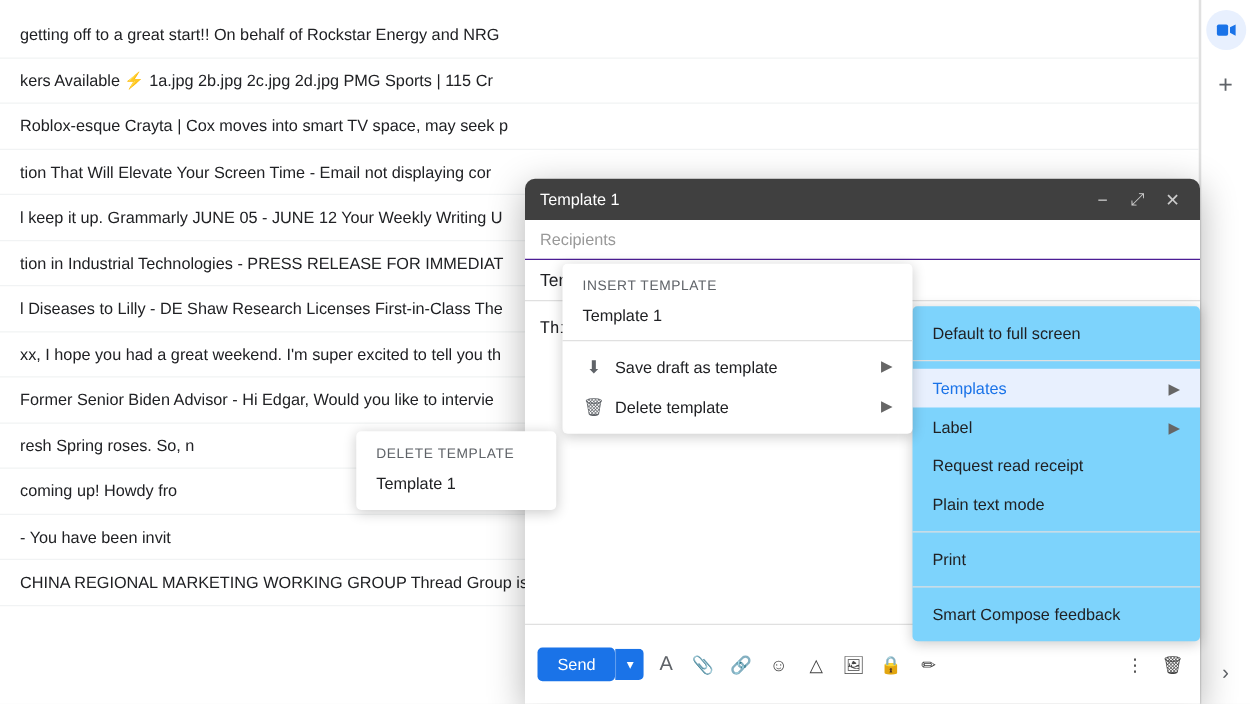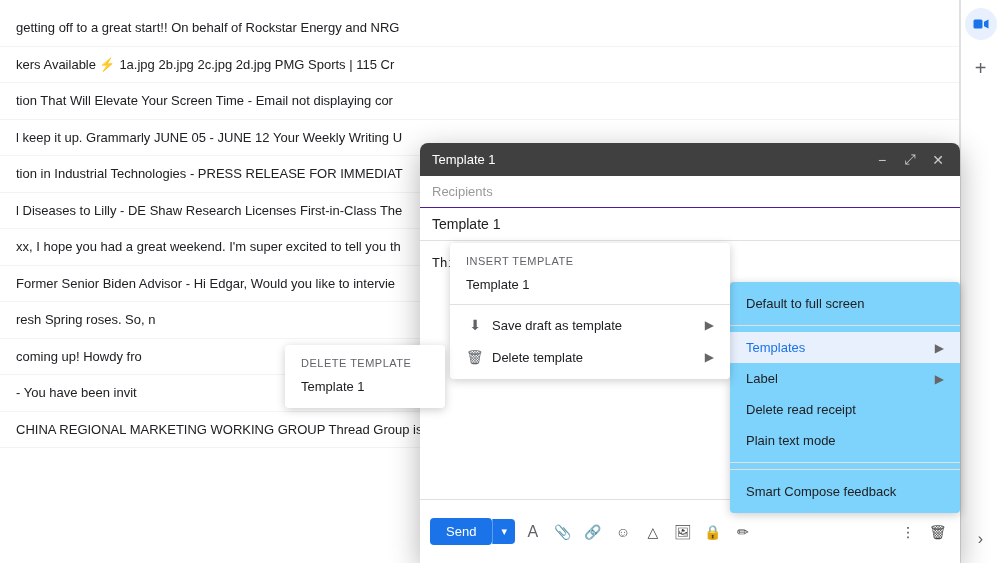--- a/index.html
+++ b/index.html
@@ -188,21 +188,21 @@
 
     .ctx-arrow {
       color: #666;
       font-size: 12px;
     }
 
     
     .templates-submenu {
       position: absolute;
       right: 270px;
-      bottom: 184px;
+      bottom: 216px;
       width: 280px;
       background: #fff;
       border-radius: 4px;
       box-shadow: 0 2px 10px rgba(0,0,0,0.2);
       z-index: 40;
       padding: 6px 0;
     }
 
     .submenu-section-label {
       padding: 6px 16px 2px;
@@ -322,20 +322,21 @@
       z-index: 25;
     }
   </style>
 </head>
 <body>
 
 <div class="gmail-bg">
   <div class="email-list">
   <div class="email-item">getting off to a great start!! On behalf of Rockstar Energy and NRG</div>
       <div class="email-item">kers Available ⚡ 1a.jpg 2b.jpg 2c.jpg 2d.jpg PMG Sports | 115 Cr</div>
+      <div class="email-item">Roblox-esque Crayta | Cox moves into smart TV space, may seek p</div>
       <div class="email-item">tion That Will Elevate Your Screen Time - Email not displaying cor</div>
       <div class="email-item">l keep it up. Grammarly JUNE 05 - JUNE 12 Your Weekly Writing U</div>
       <div class="email-item">tion in Industrial Technologies - PRESS RELEASE FOR IMMEDIAT</div>
       <div class="email-item">l Diseases to Lilly - DE Shaw Research Licenses First-in-Class The</div>
       <div class="email-item">xx, I hope you had a great weekend. I'm super excited to tell you th</div>
       <div class="email-item">Former Senior Biden Advisor - Hi Edgar, Would you like to intervie</div>
       <div class="email-item">resh Spring roses. So, n</div>
       <div class="email-item">coming up! Howdy fro</div>
       <div class="email-item">- You have been invit</div>
       <div class="email-item">CHINA REGIONAL MARKETING WORKING GROUP Thread Group is</div>
@@ -398,26 +399,29 @@
   <div class="ctx-separator"></div>
   <div class="ctx-item active">
     <span>Templates</span>
     <span class="ctx-arrow">▶</span>
   </div>
   <div class="ctx-item">
     <span>Label</span>
     <span class="ctx-arrow">▶</span>
   </div>
   <div class="ctx-item">
-    <span>Delete read receipt</span>
+    <span>Request read receipt</span>
   </div>
   <div class="ctx-item">
     <span>Plain text mode</span>
   </div>
   <div class="ctx-separator"></div>
+  <div class="ctx-item">
+    <span>Print</span>
+  </div>
   <div class="ctx-separator"></div>
   <div class="ctx-item">
     <span>Smart Compose feedback</span>
   </div>
 </div>
 
 <div class="templates-submenu">
   <div class="submenu-section-label">INSERT TEMPLATE</div>
   <div class="submenu-item">
     <span>Template 1</span>

